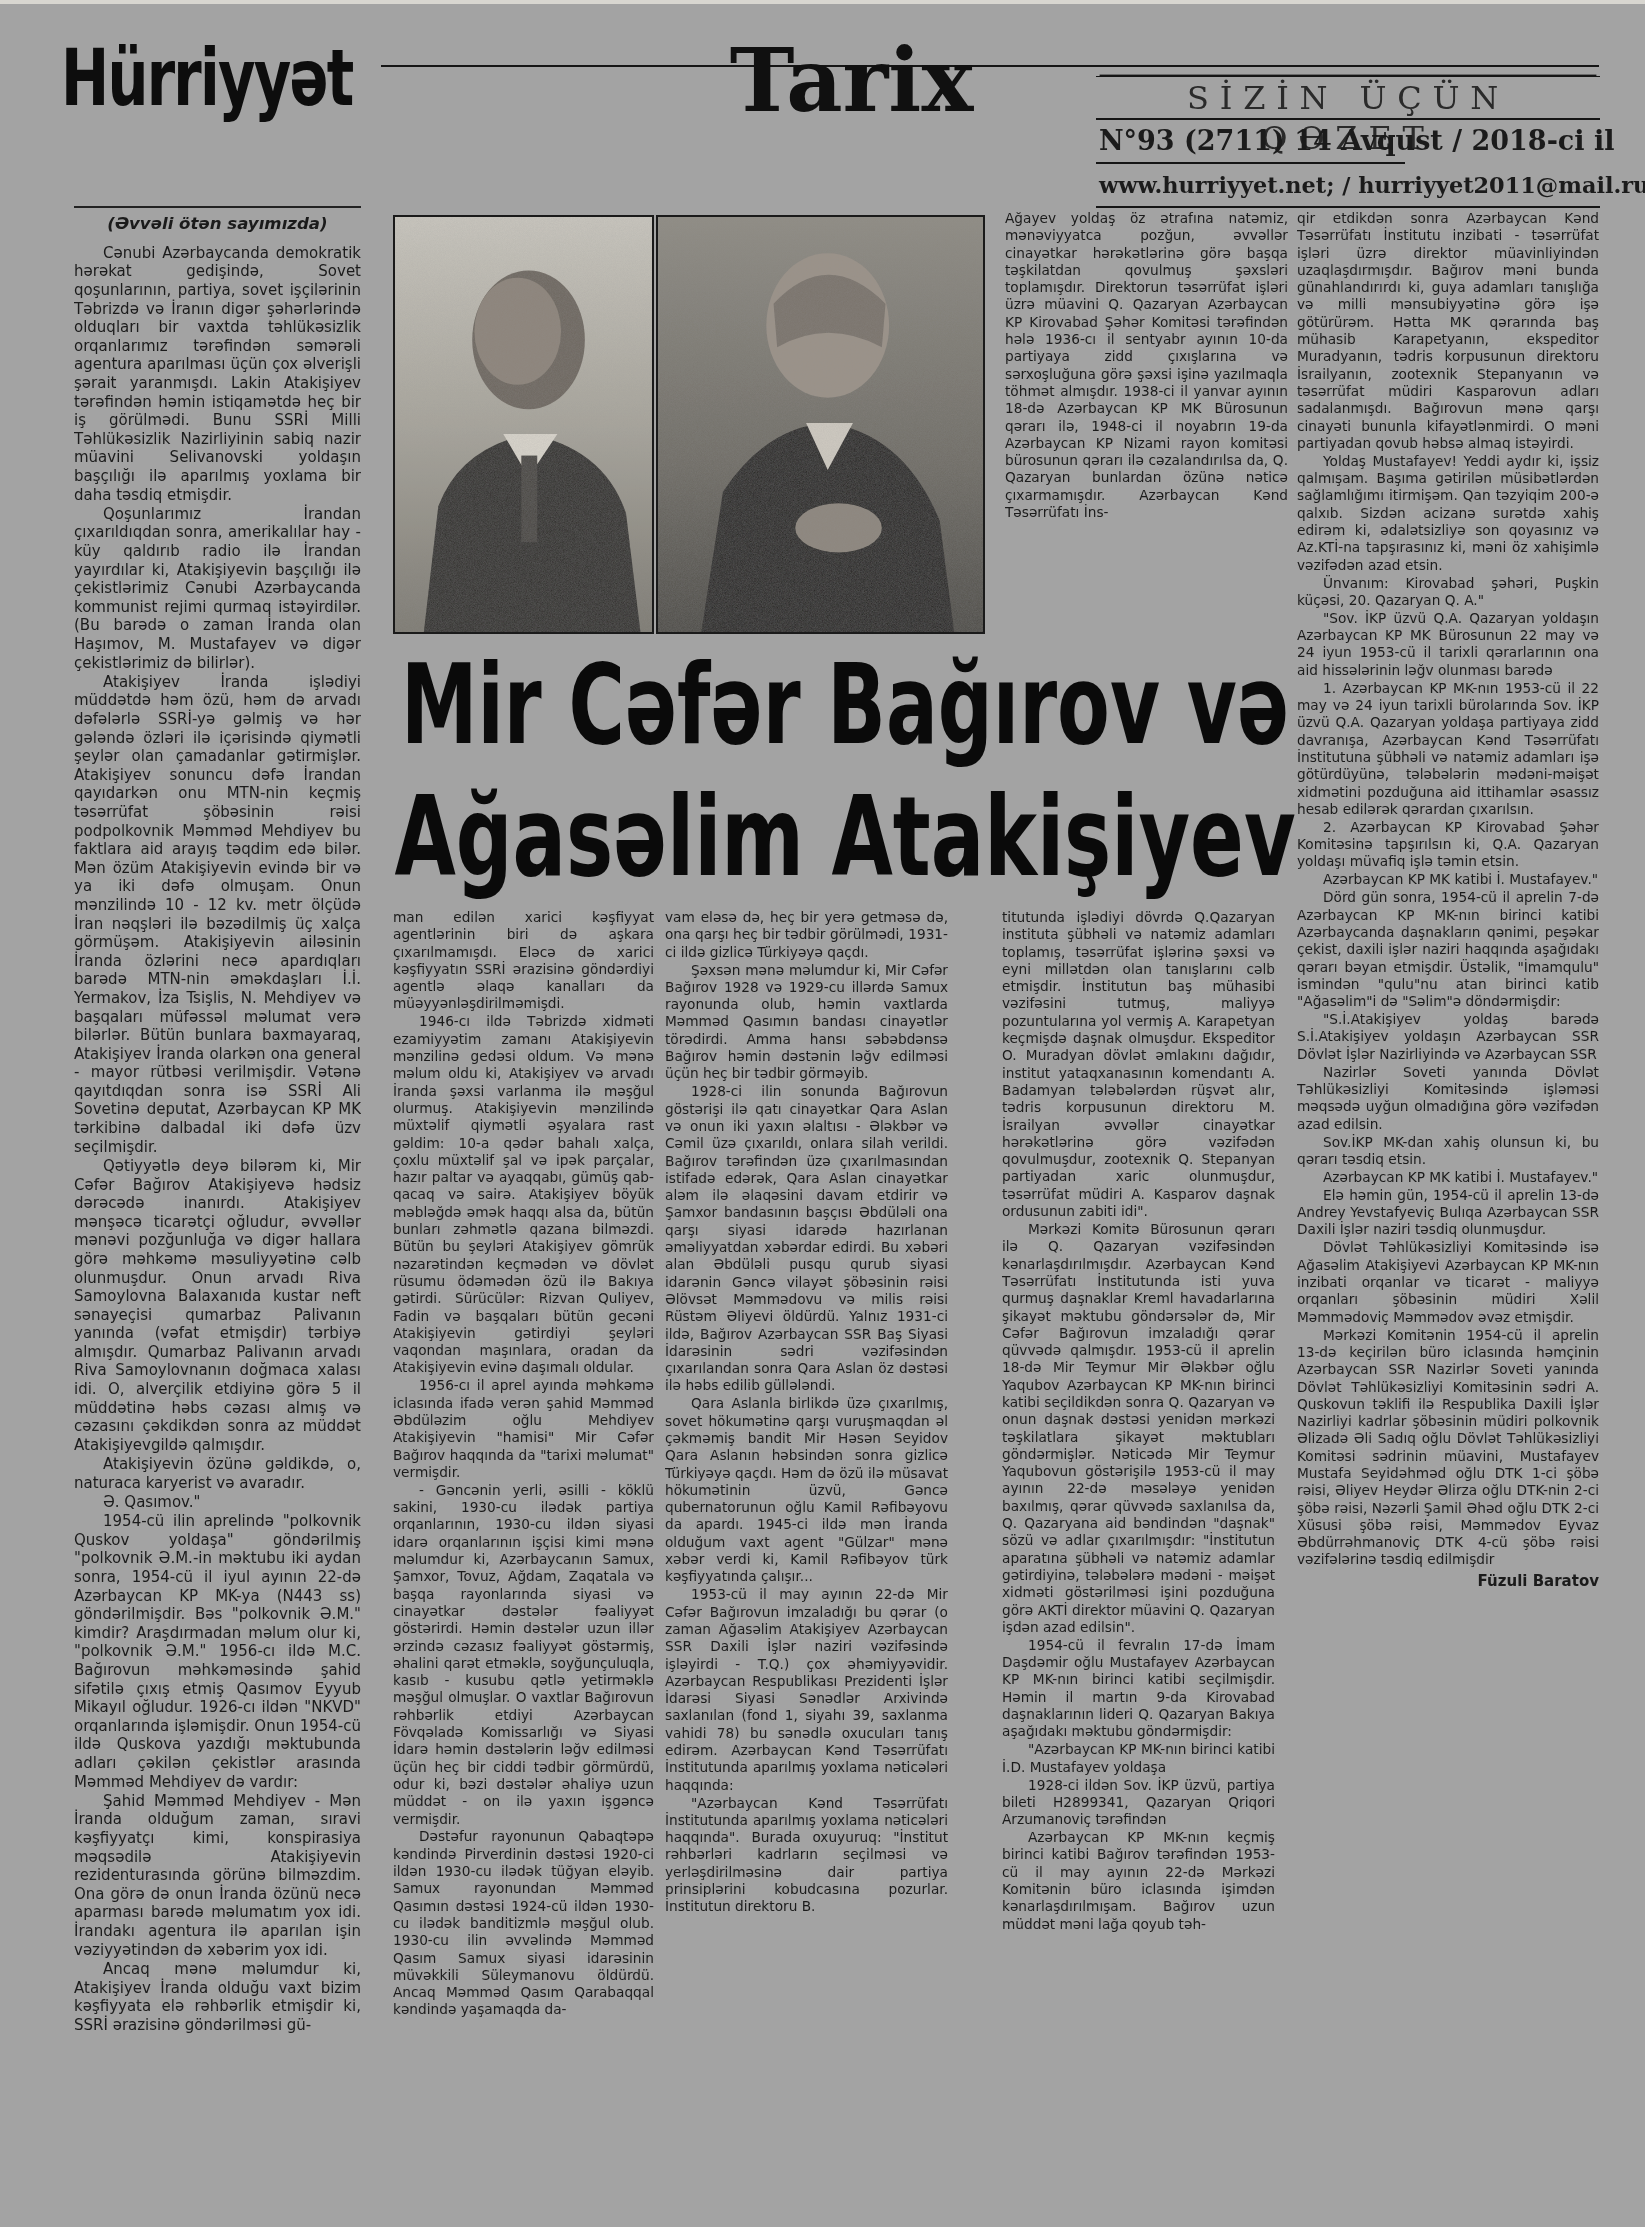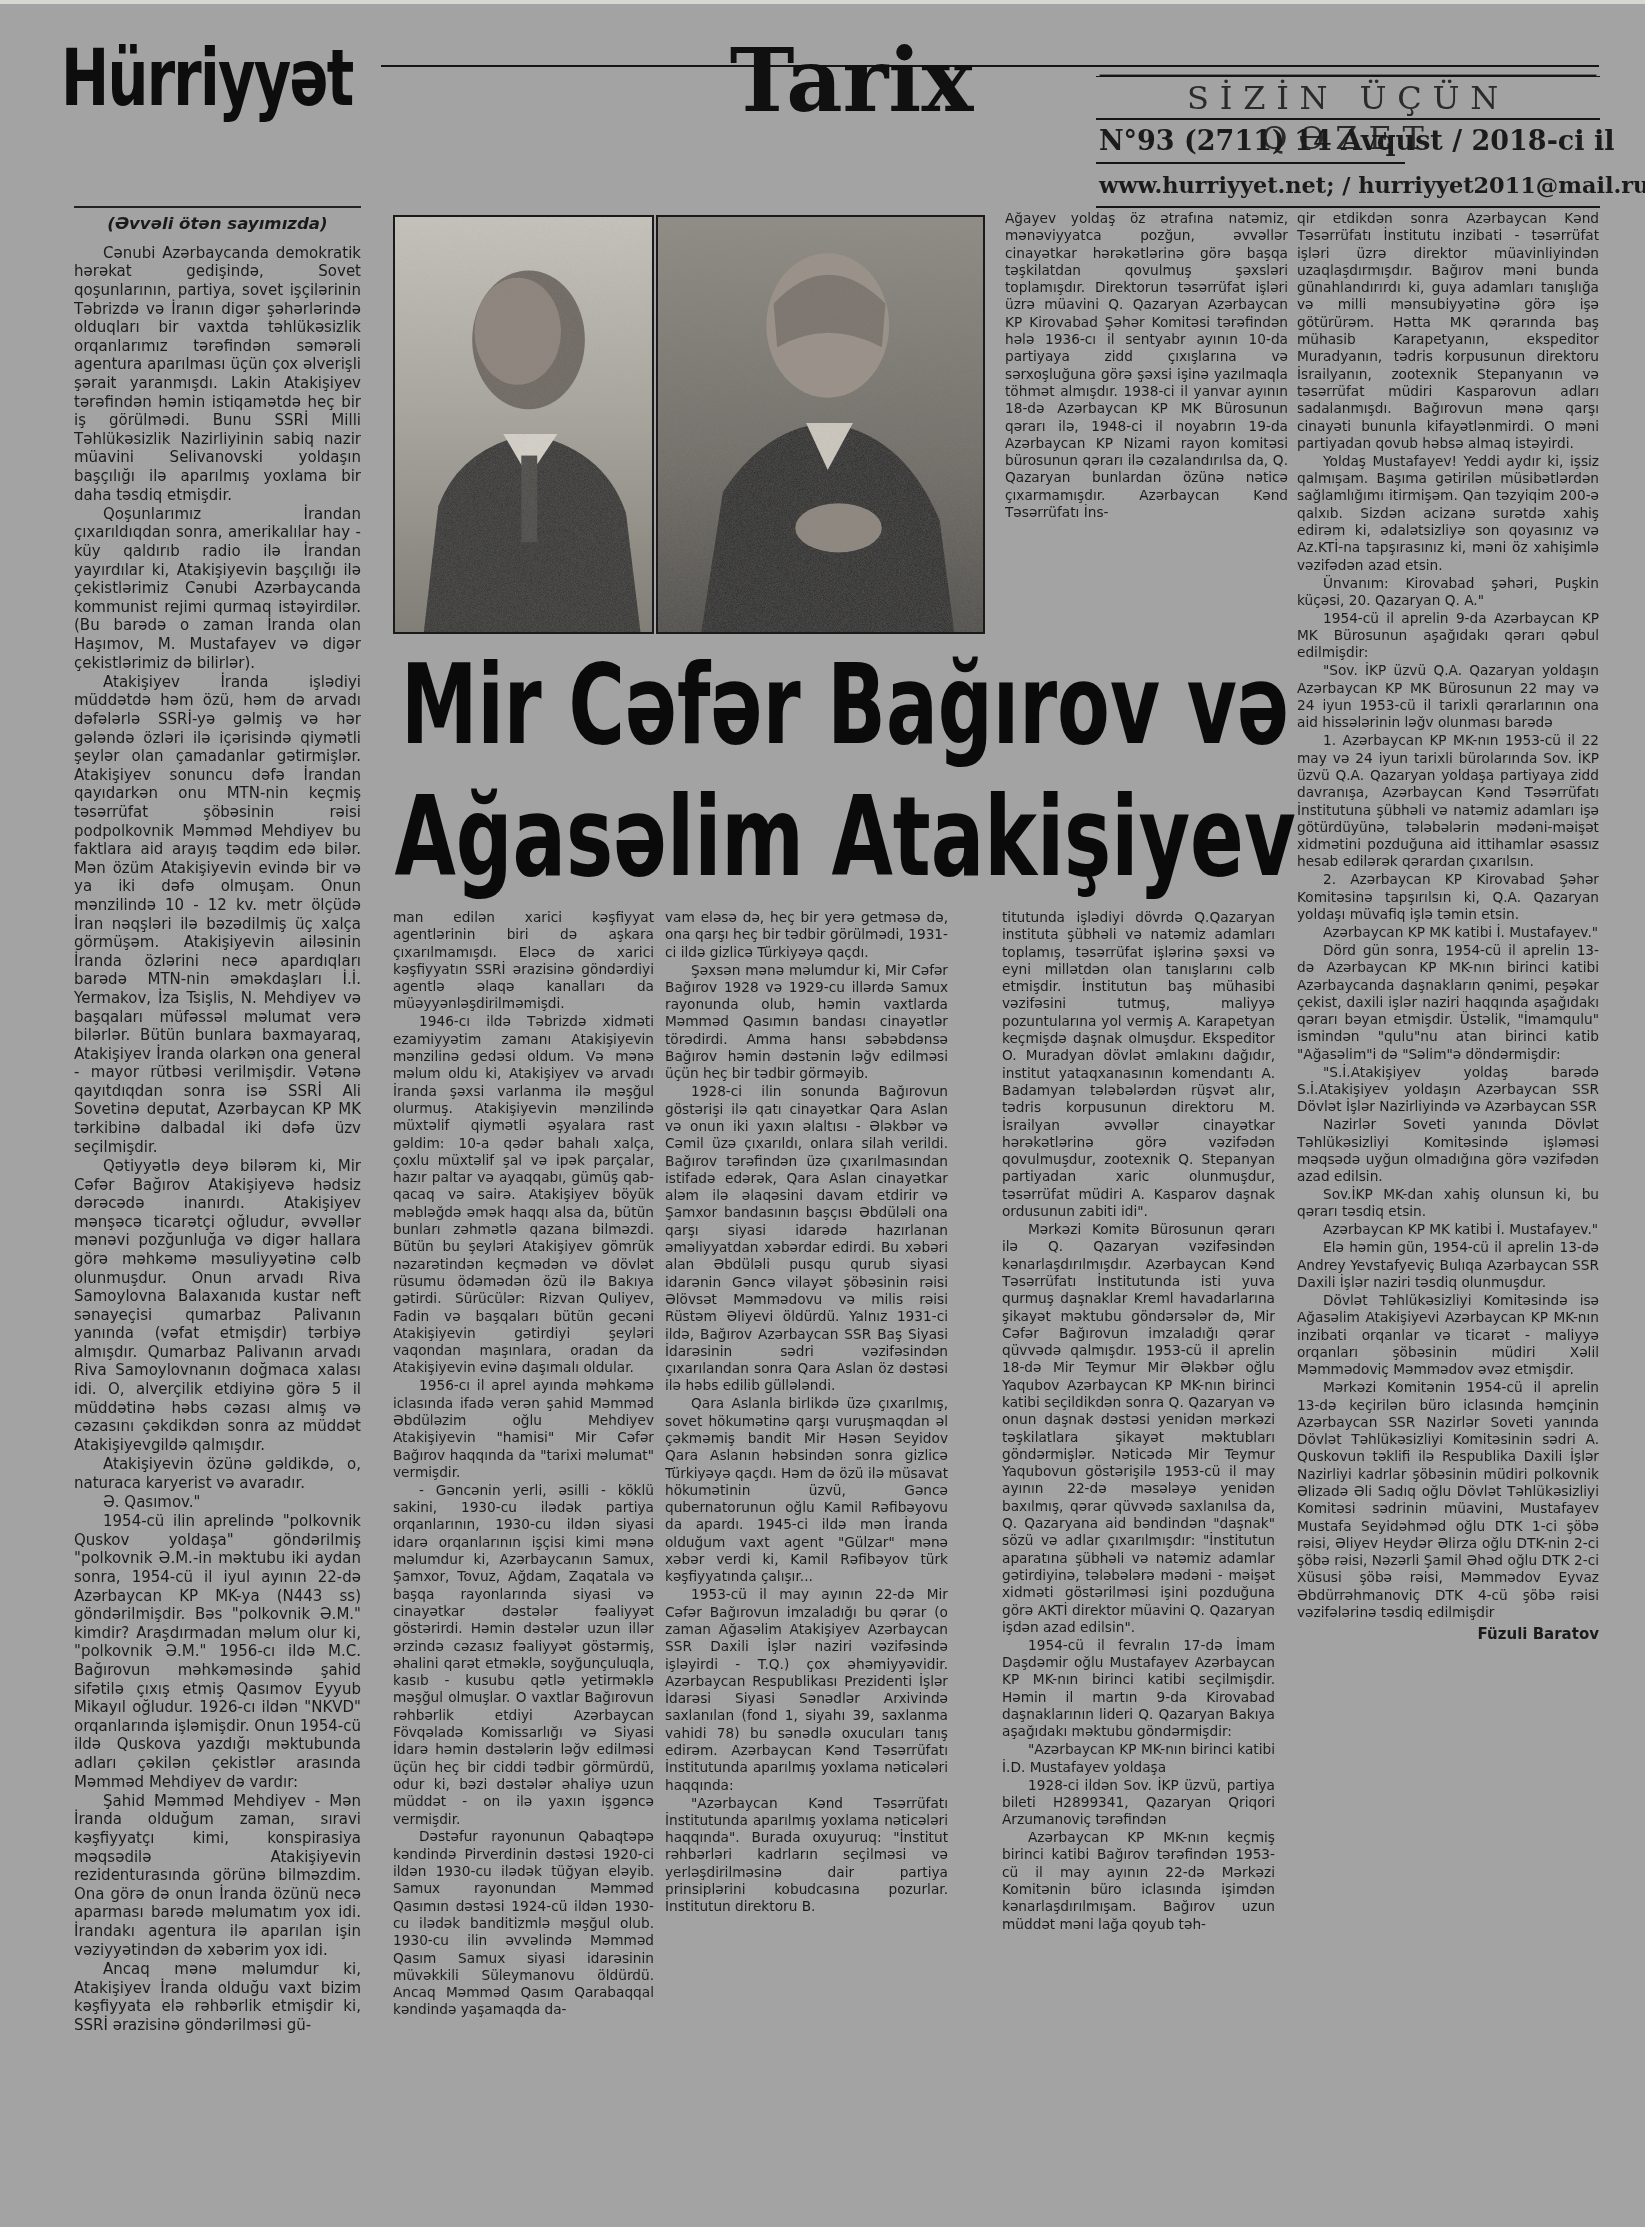--- a/index.html
+++ b/index.html
@@ -129,26 +129,25 @@
   </div>
 
   <div class="col colT1 cont">
       <p>Ağayev yoldaş öz ətrafına natəmiz, mənəviyyatca pozğun, əvvəllər cinayətkar hərəkətlərinə görə başqa təşkilatdan qovulmuş şəxsləri toplamışdır. Direktorun təsərrüfat işləri üzrə müavini Q. Qazaryan Azərbaycan KP Kirovabad Şəhər Komitəsi tərəfindən hələ 1936-cı il sentyabr ayının 10-da partiyaya zidd çıxışlarına və sərxoşluğuna görə şəxsi işinə yazılmaqla töhmət almışdır. 1938-ci il yanvar ayının 18-də Azərbaycan KP MK Bürosunun qərarı ilə, 1948-ci il noyabrın 19-da Azərbaycan KP Nizami rayon komitəsi bürosunun qərarı ilə cəzalandırılsa da, Q. Qazaryan bunlardan özünə nəticə çıxarmamışdır. Azərbaycan Kənd Təsərrüfatı İns-</p>
     </div>
   <div class="col colE cont">
     <div>
         <p>qir etdikdən sonra Azərbaycan Kənd Təsərrüfatı İnstitutu inzibati - təsərrüfat işləri üzrə direktor müavinliyindən uzaqlaşdırmışdır. Bağırov məni bunda günahlandırırdı ki, guya adamları tanışlığa və milli mənsubiyyətinə görə işə götürürəm. Hətta MK qərarında baş mühasib Karapetyanın, ekspeditor Muradyanın, tədris korpusunun direktoru İsrailyanın, zootexnik Stepanyanın və təsərrüfat müdiri Kasparovun adları sadalanmışdı. Bağırovun mənə qarşı cinayəti bununla kifayətlənmirdi. O məni partiyadan qovub həbsə almaq istəyirdi.</p>
         <p>Yoldaş Mustafayev! Yeddi aydır ki, işsiz qalmışam. Başıma gətirilən müsibətlərdən sağlamlığımı itirmişəm. Qan təzyiqim 200-ə qalxıb. Sizdən acizanə surətdə xahiş edirəm ki, ədalətsizliyə son qoyasınız və Az.KTİ-na tapşırasınız ki, məni öz xahişimlə vəzifədən azad etsin.</p>
         <p>Ünvanım: Kirovabad şəhəri, Puşkin küçəsi, 20. Qazaryan Q. A."</p>
-        <p>1954-cü il aprelin 9-da Azərbaycan KP MK Bürosunun aşağıdakı qərarı qəbul edilmişdir:</p>
         <p>"Sov. İKP üzvü Q.A. Qazaryan yoldaşın Azərbaycan KP MK Bürosunun 22 may və 24 iyun 1953-cü il tarixli qərarlarının ona aid hissələrinin ləğv olunması barədə</p>
         <p>1. Azərbaycan KP MK-nın 1953-cü il 22 may və 24 iyun tarixli bürolarında Sov. İKP üzvü Q.A. Qazaryan yoldaşa partiyaya zidd davranışa, Azərbaycan Kənd Təsərrüfatı İnstitutuna şübhəli və natəmiz adamları işə götürdüyünə, tələbələrin mədəni-məişət xidmətini pozduğuna aid ittihamlar əsassız hesab edilərək qərardan çıxarılsın.</p>
         <p>2. Azərbaycan KP Kirovabad Şəhər Komitəsinə tapşırılsın ki, Q.A. Qazaryan yoldaşı müvafiq işlə təmin etsin.</p>
         <p>Azərbaycan KP MK katibi İ. Mustafayev."</p>
-        <p>Dörd gün sonra, 1954-cü il aprelin 13-də Azərbaycan KP MK-nın birinci katibi Azərbaycanda daşnakların qənimi, peşəkar çekist, daxili işlər naziri haqqında aşağıdakı qərarı bəyan etmişdir. Üstəlik, "İmamqulu" ismindən "qulu"nu atan birinci katib "Ağasəlim"i də "Səlim"ə döndərmişdir:</p>
+        <p>Dörd gün sonra, 1954-cü il aprelin 7-də Azərbaycan KP MK-nın birinci katibi Azərbaycanda daşnakların qənimi, peşəkar çekist, daxili işlər naziri haqqında aşağıdakı qərarı bəyan etmişdir. Üstəlik, "İmamqulu" ismindən "qulu"nu atan birinci katib "Ağasəlim"i də "Səlim"ə döndərmişdir:</p>
         <p>"S.İ.Atakişiyev yoldaş barədə S.İ.Atakişiyev yoldaşın Azərbaycan SSR Dövlət İşlər Nazirliyində və Azərbaycan SSR</p>
         <p>Nazirlər Soveti yanında Dövlət Təhlükəsizliyi Komitəsində işləməsi məqsədə uyğun olmadığına görə vəzifədən azad edilsin.</p>
         <p>Sov.İKP MK-dan xahiş olunsun ki, bu qərarı təsdiq etsin.</p>
         <p>Azərbaycan KP MK katibi İ. Mustafayev."</p>
         <p>Elə həmin gün, 1954-cü il aprelin 13-də Andrey Yevstafyeviç Bulıqa Azərbaycan SSR Daxili İşlər naziri təsdiq olunmuşdur.</p>
         <p>Dövlət Təhlükəsizliyi Komitəsində isə Ağasəlim Atakişiyevi Azərbaycan KP MK-nın inzibati orqanlar və ticarət - maliyyə orqanları şöbəsinin müdiri Xəlil Məmmədoviç Məmmədov əvəz etmişdir.</p>
         <p>Mərkəzi Komitənin 1954-cü il aprelin 13-də keçirilən büro iclasında həmçinin Azərbaycan SSR Nazirlər Soveti yanında Dövlət Təhlükəsizliyi Komitəsinin sədri A. Quskovun təklifi ilə Respublika Daxili İşlər Nazirliyi kadrlar şöbəsinin müdiri polkovnik Əlizadə Əli Sadıq oğlu Dövlət Təhlükəsizliyi Komitəsi sədrinin müavini, Mustafayev Mustafa Seyidəhməd oğlu DTK 1-ci şöbə rəisi, Əliyev Heydər Əlirza oğlu DTK-nin 2-ci şöbə rəisi, Nəzərli Şamil Əhəd oğlu DTK 2-ci Xüsusi şöbə rəisi, Məmmədov Eyvaz Əbdürrəhmanoviç DTK 4-cü şöbə rəisi vəzifələrinə təsdiq edilmişdir</p>
       </div>
     <p class="byline">Füzuli Baratov</p>
   </div>

